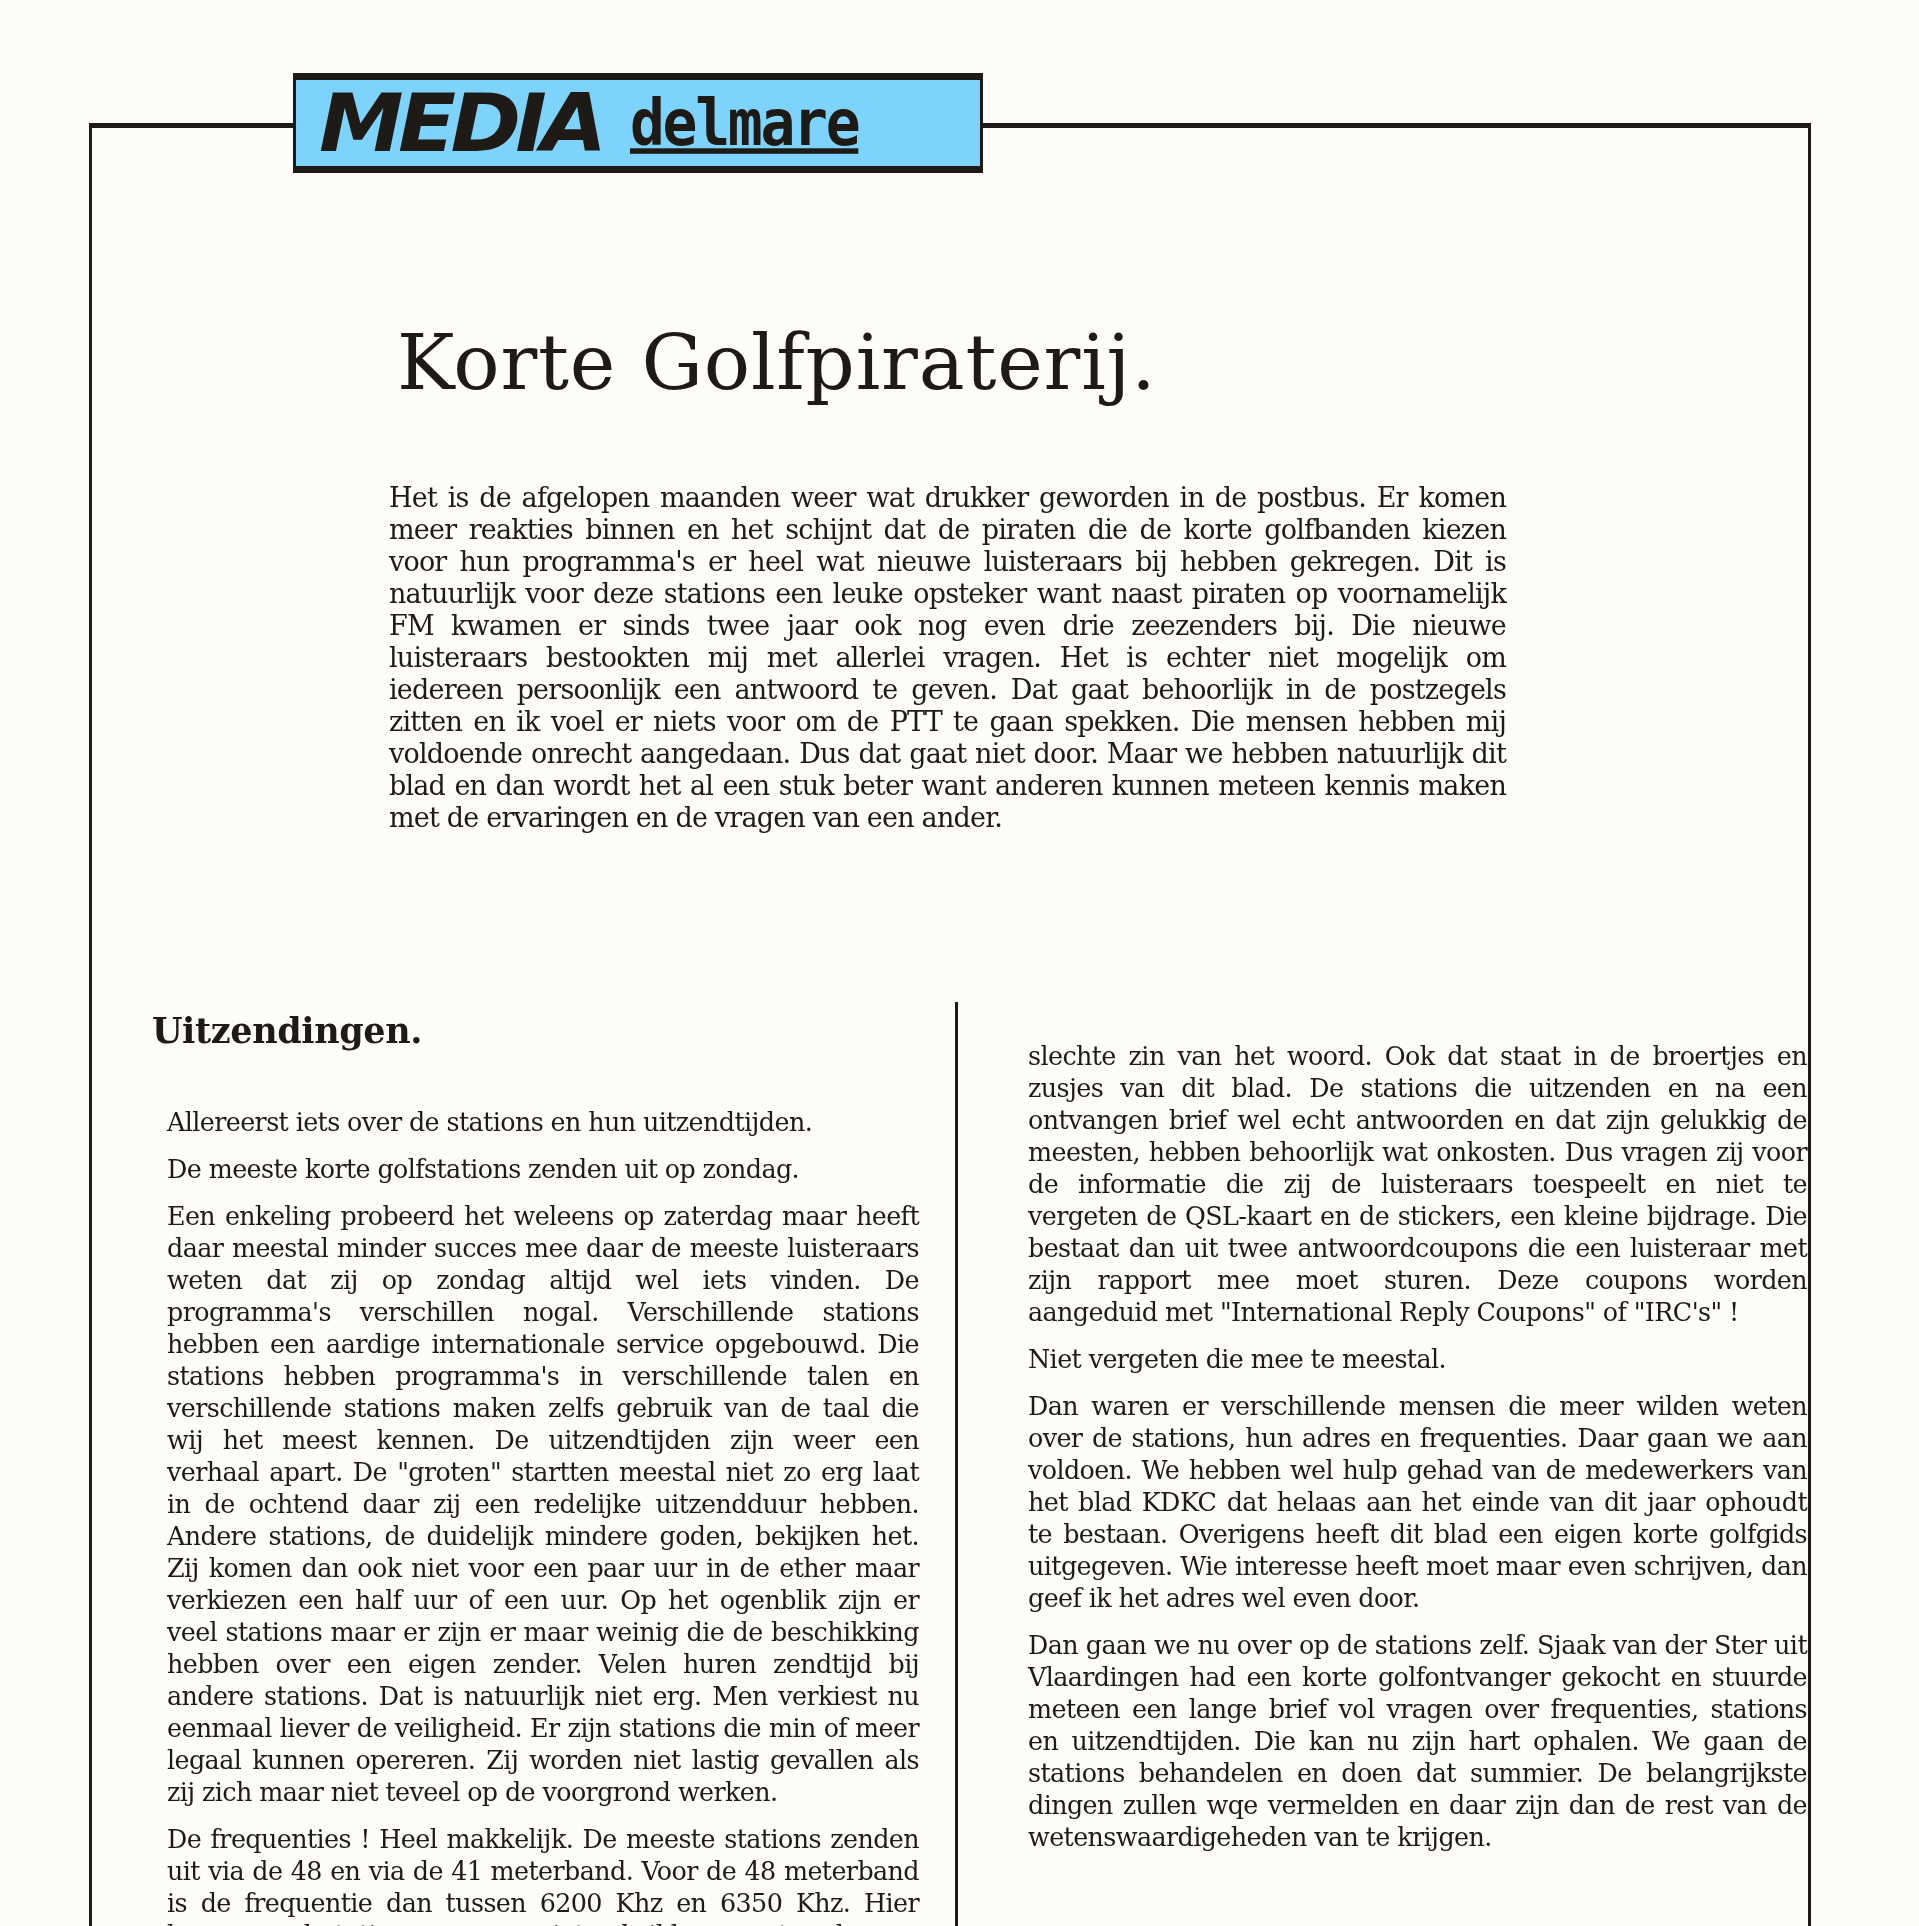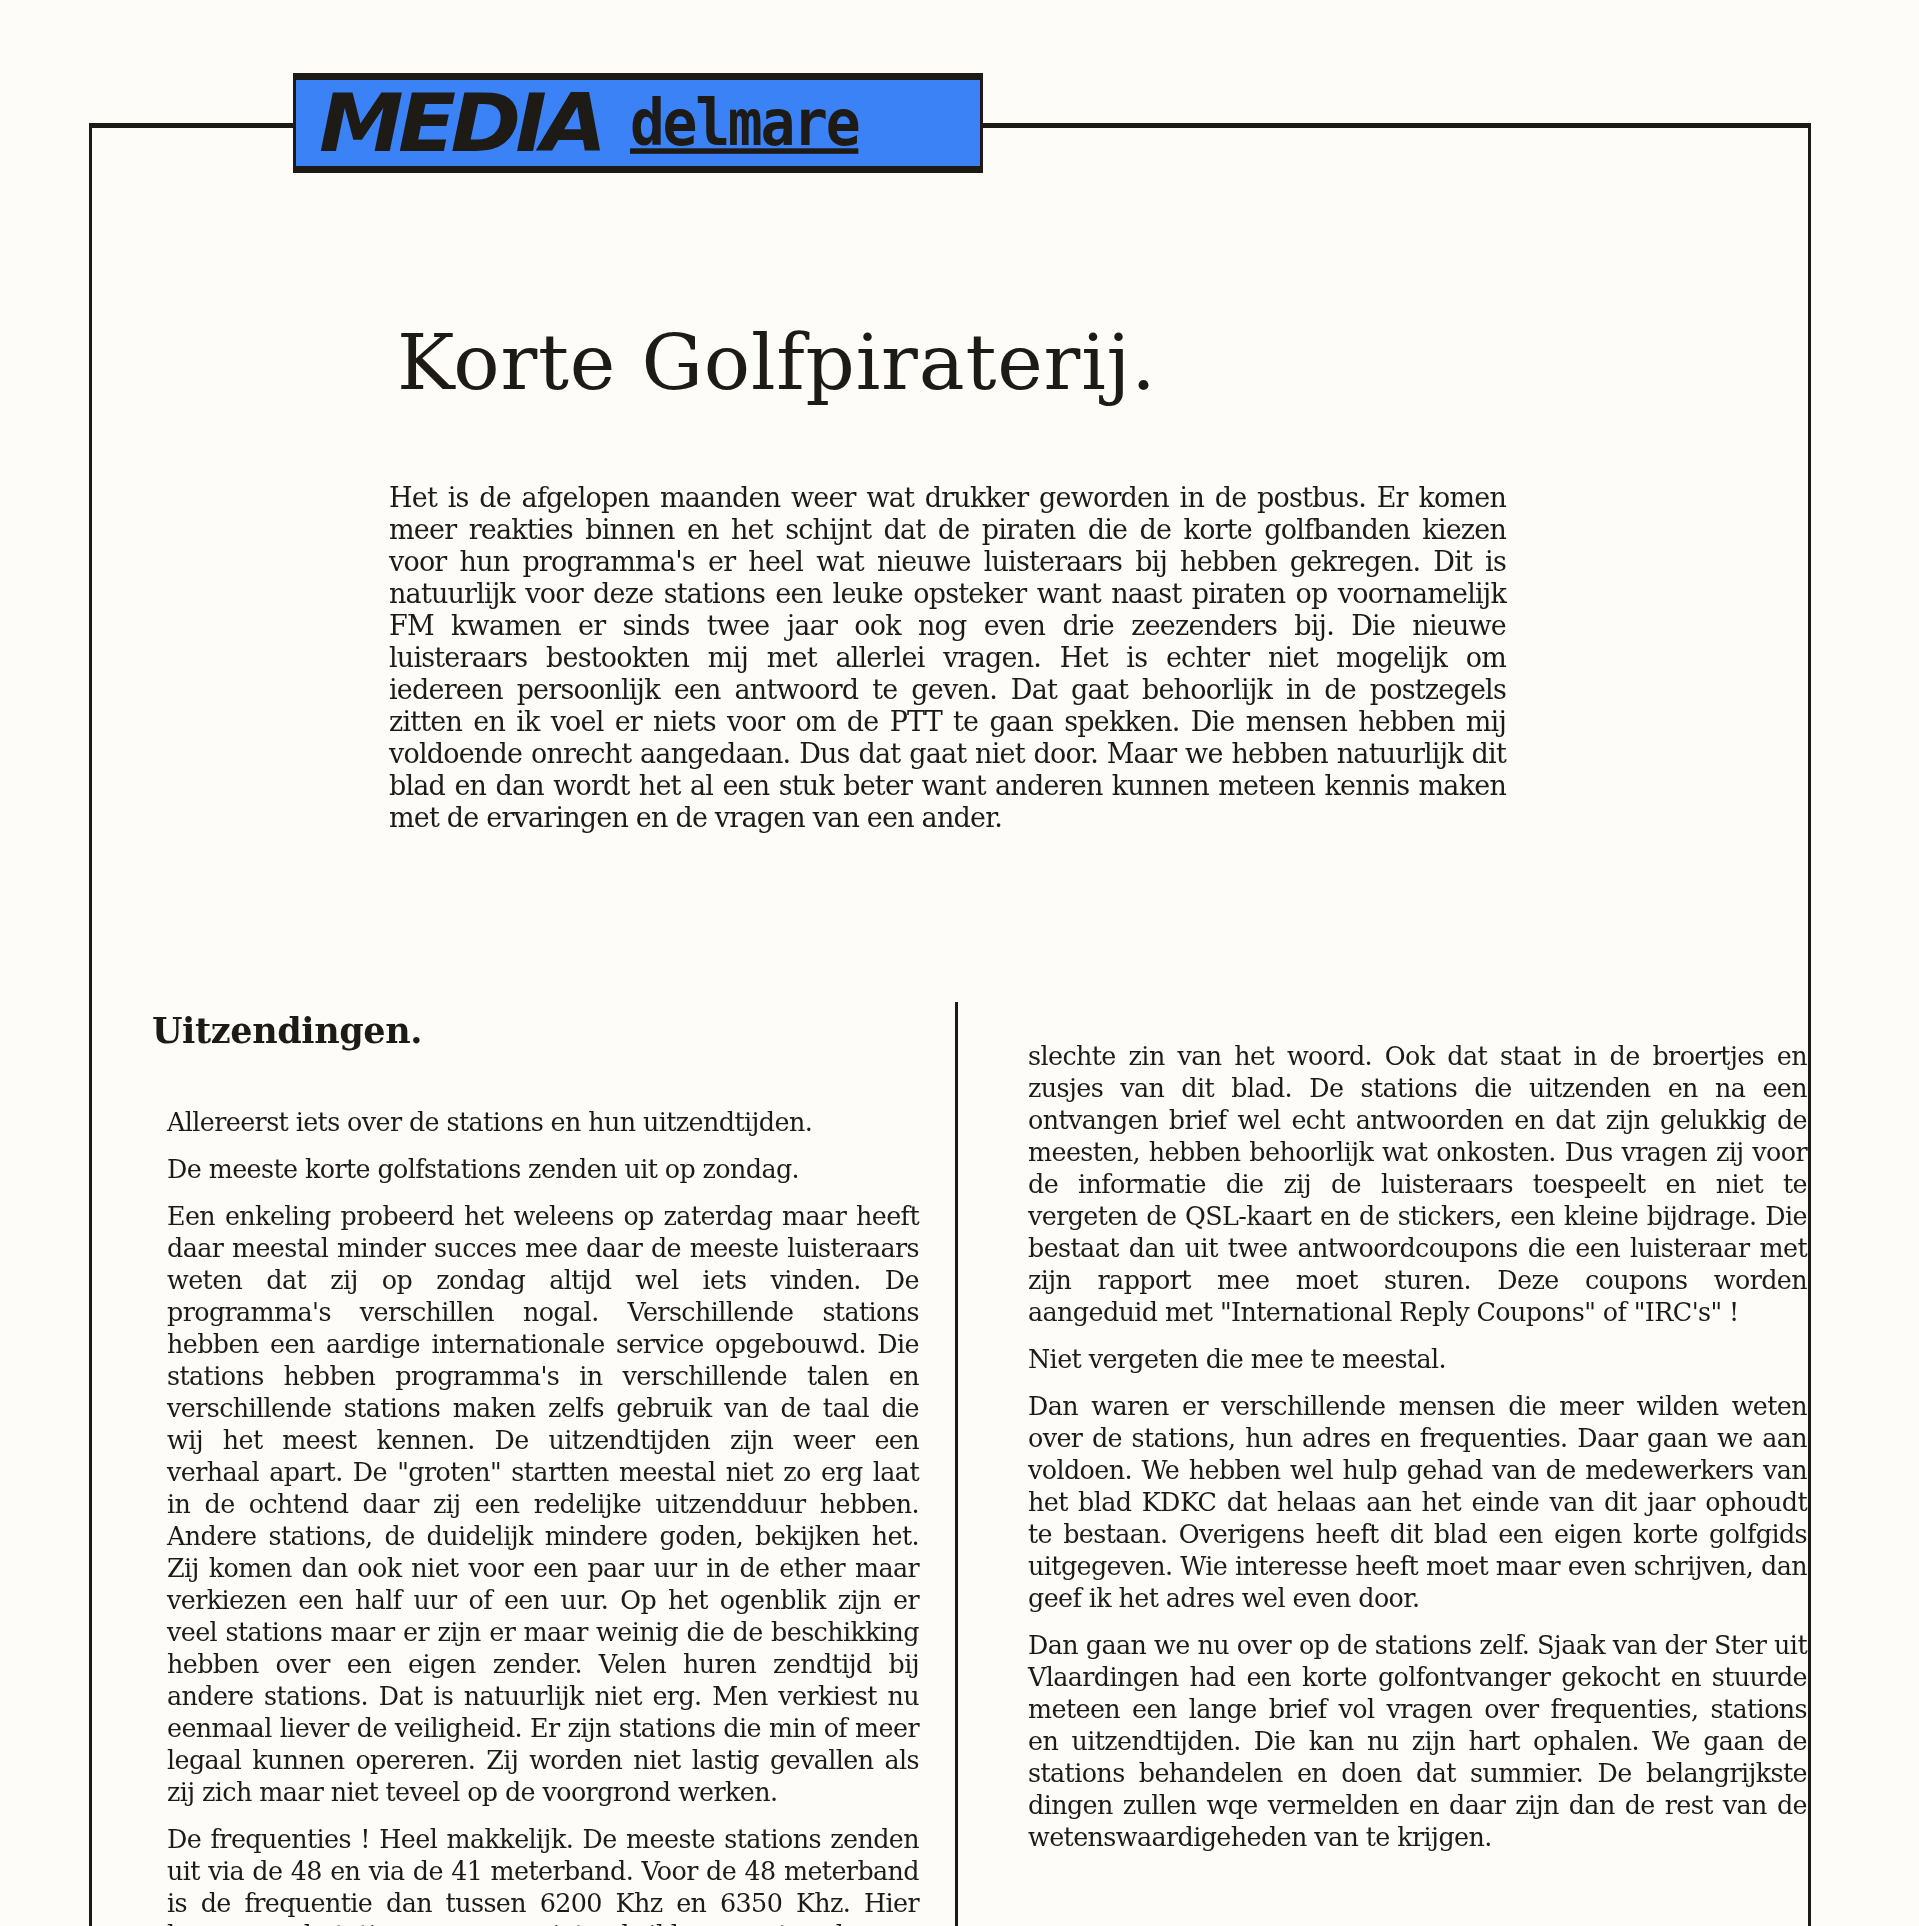--- a/index.html
+++ b/index.html
@@ -17,21 +17,21 @@
     border-right: 3.1px solid #1e1a16;
     box-sizing: border-box;
   }
   .frame-top {
     position: absolute; left: 89px; top: 123px; width: 1722px; height: 5.4px;
     background: #1e1a16;
   }
   .masthead {
     position: absolute; left: 293px; top: 73px;
     width: 690px; height: 100px;
-    background: #3b82f6;
+    background: #7dd3fc;
     border-top: 7px solid #1e1a16;
     border-bottom: 7px solid #1e1a16;
     border-left: 3.1px solid #1e1a16;
     border-right: 3.1px solid #1e1a16;
     box-sizing: border-box;
     display: flex; align-items: center; padding-left: 23px;
   }
   .logo-main {
     font-family: "DejaVu Sans", "Liberation Sans", sans-serif;
     font-weight: bold; font-style: italic;

